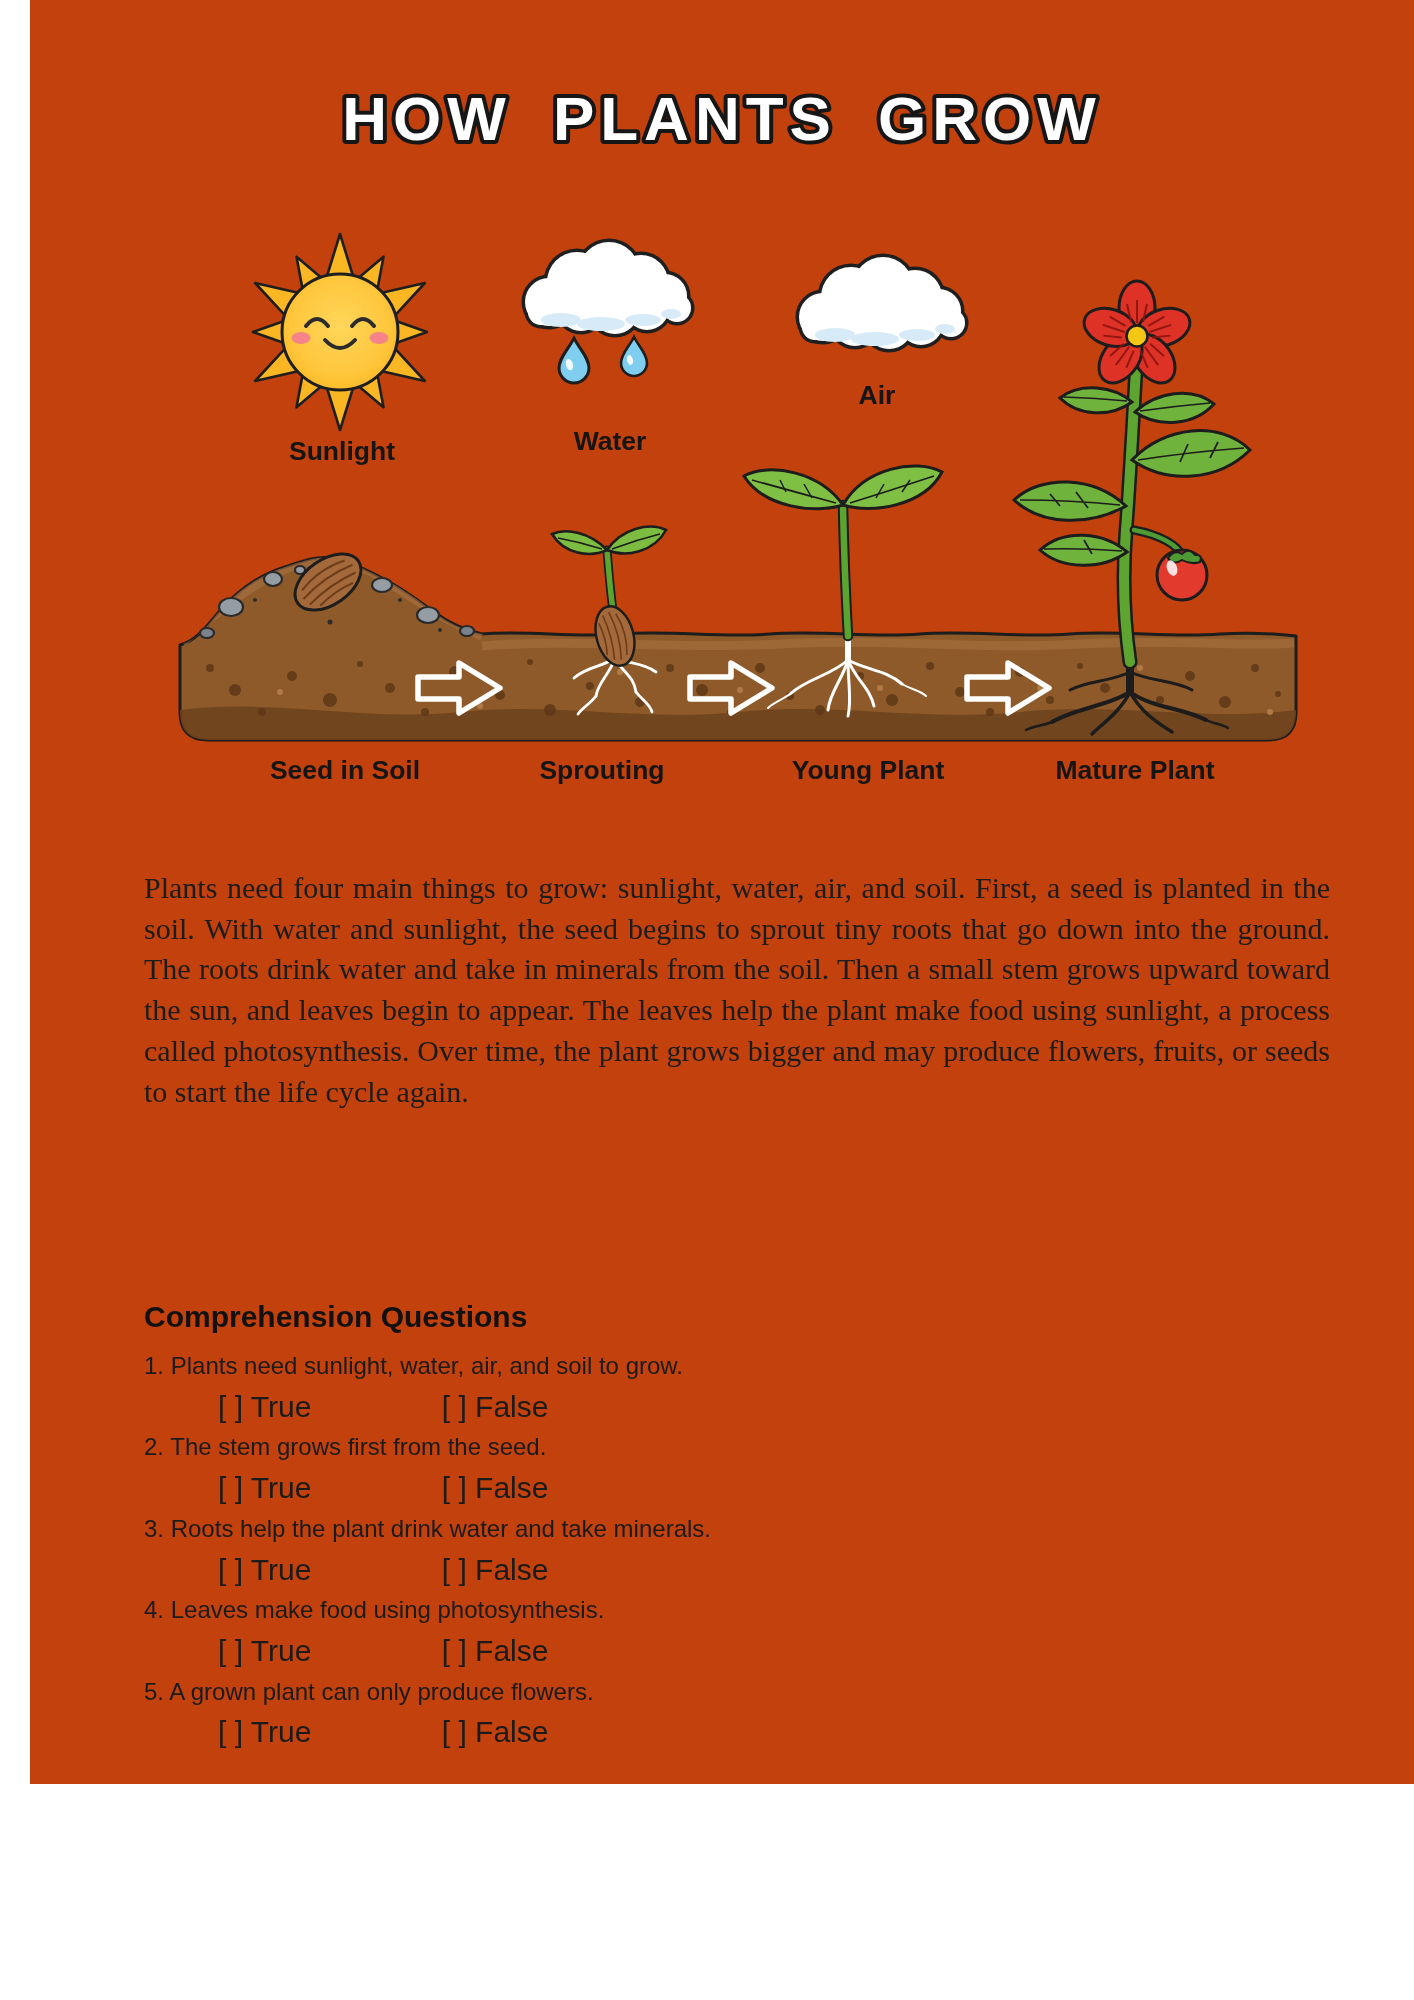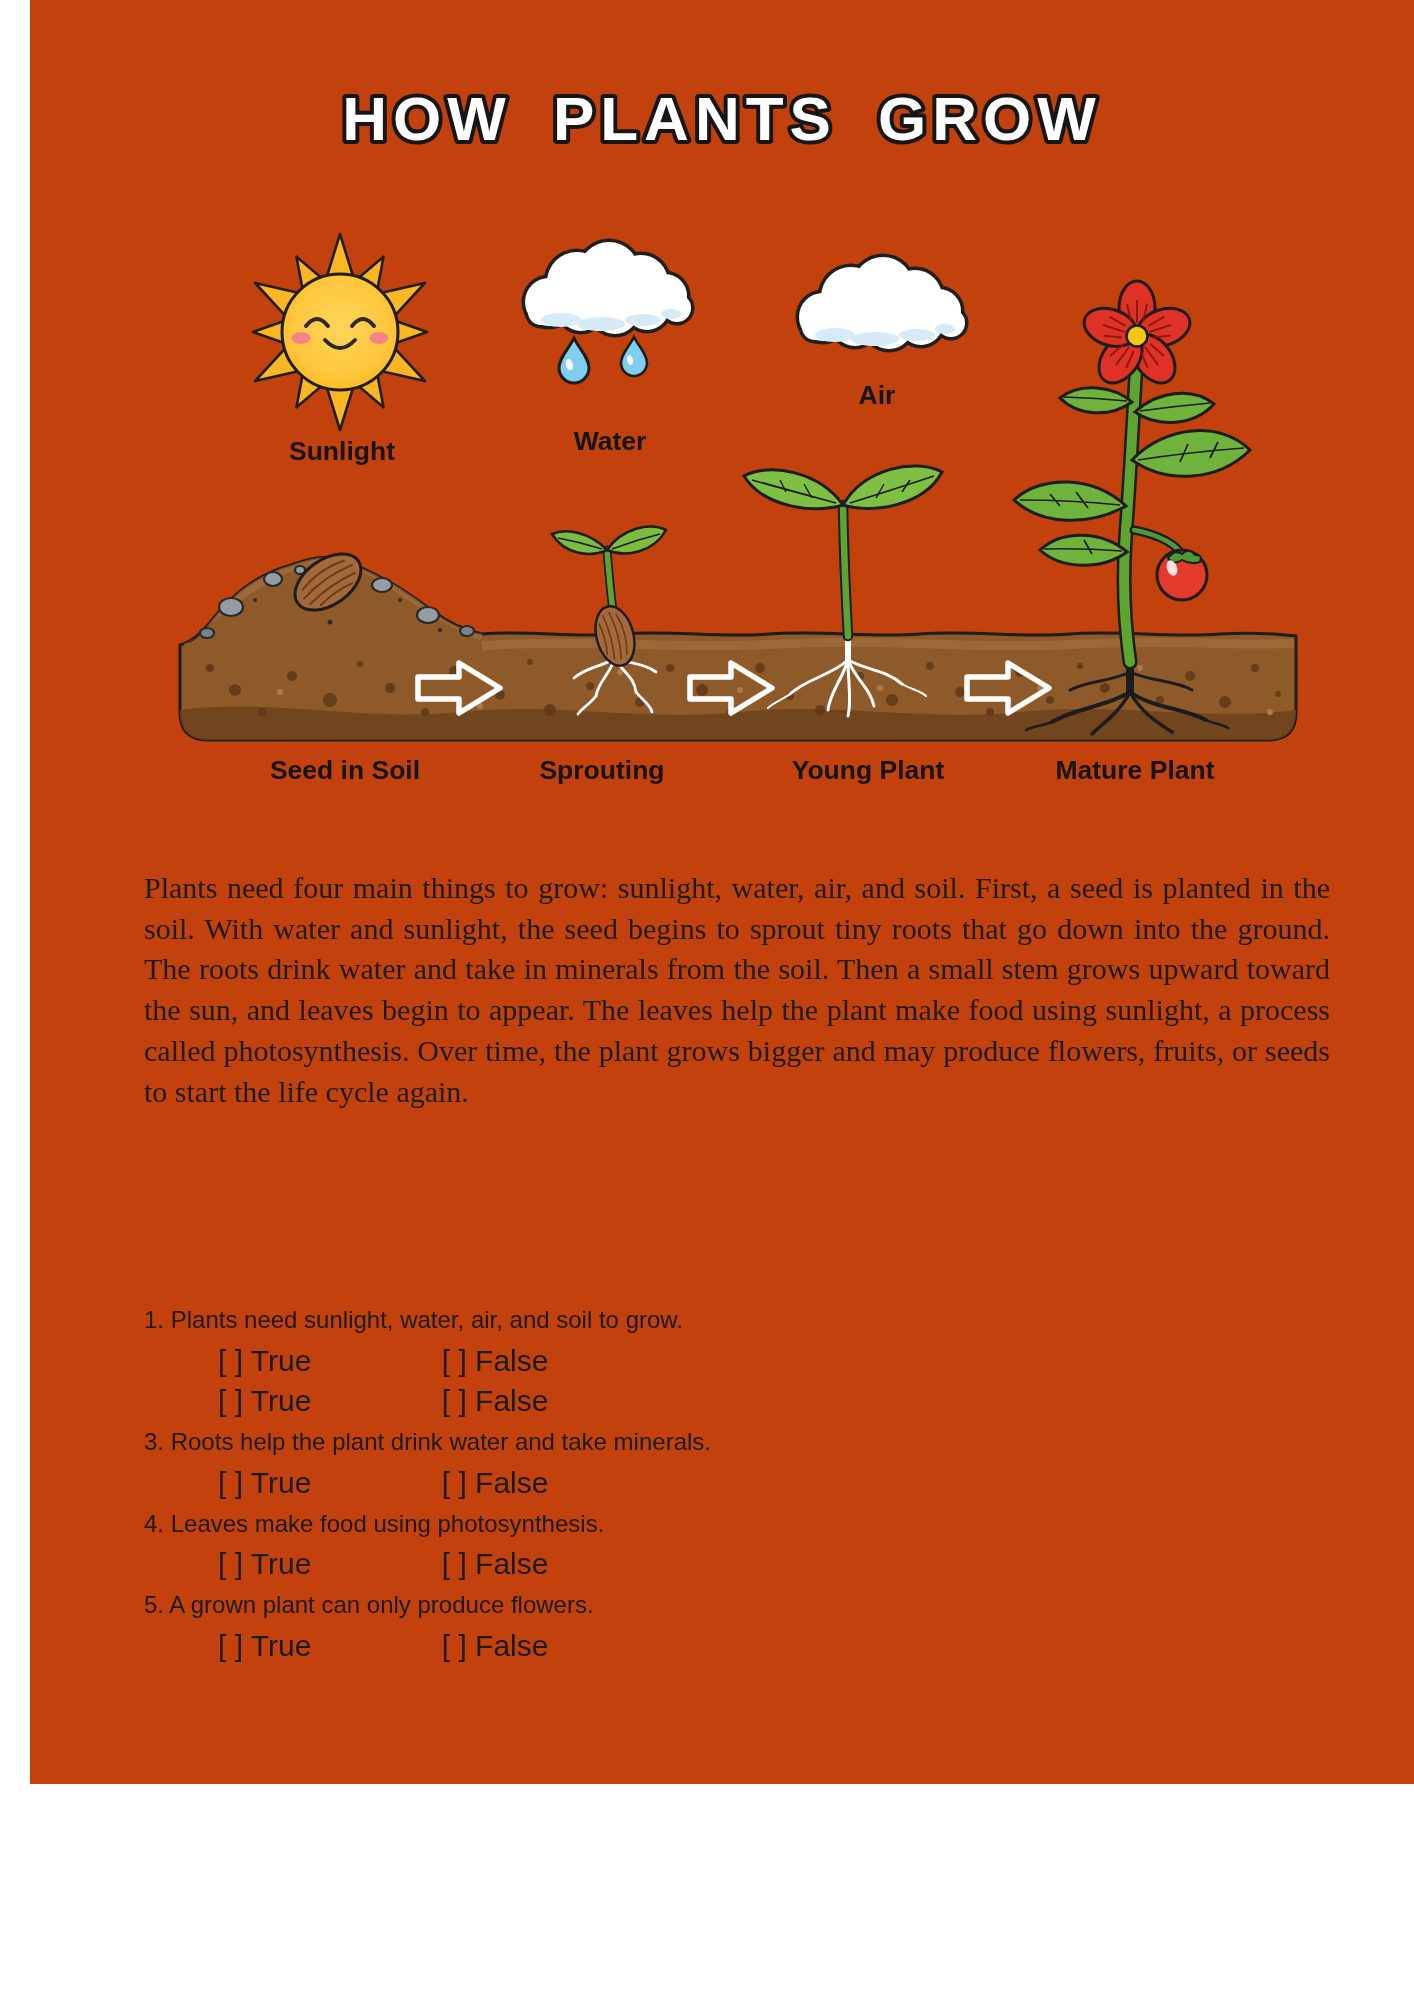--- a/index.html
+++ b/index.html
@@ -322,30 +322,35 @@
       <text x="315" y="779">Seed in Soil</text>
       <text x="572" y="779">Sprouting</text>
       <text x="838" y="779">Young Plant</text>
       <text x="1105" y="779">Mature Plant</text>
     </g>
   </svg>
 
   <p id="paragraph">Plants need four main things to grow: sunlight, water, air, and soil. First, a seed is planted in the soil. With water and sunlight, the seed begins to sprout tiny roots that go down into the ground. The roots drink water and take in minerals from the soil. Then a small stem grows upward toward the sun, and leaves begin to appear. The leaves help the plant make food using sunlight, a process called photosynthesis. Over time, the plant grows bigger and may produce flowers, fruits, or seeds to start the life cycle again.</p>
 
   <div id="questions">
+    <h2 id="q-heading">Comprehension Questions</h2>
 
     <div class="q-text">
       <span>1.</span>
       <span>Plants need sunlight, water, air, and soil to grow.</span>
     </div>
     <div class="q-tf">
       <span class="tf-true">[ ] True</span>
       <span class="tf-false">[ ] False</span>
     </div>
 
+    <div class="q-text">
+      <span>2.</span>
+      <span>The stem grows first from the seed.</span>
+    </div>
     <div class="q-tf">
       <span class="tf-true">[ ] True</span>
       <span class="tf-false">[ ] False</span>
     </div>
 
     <div class="q-text">
       <span>3.</span>
       <span>Roots help the plant drink water and take minerals.</span>
     </div>
     <div class="q-tf">

